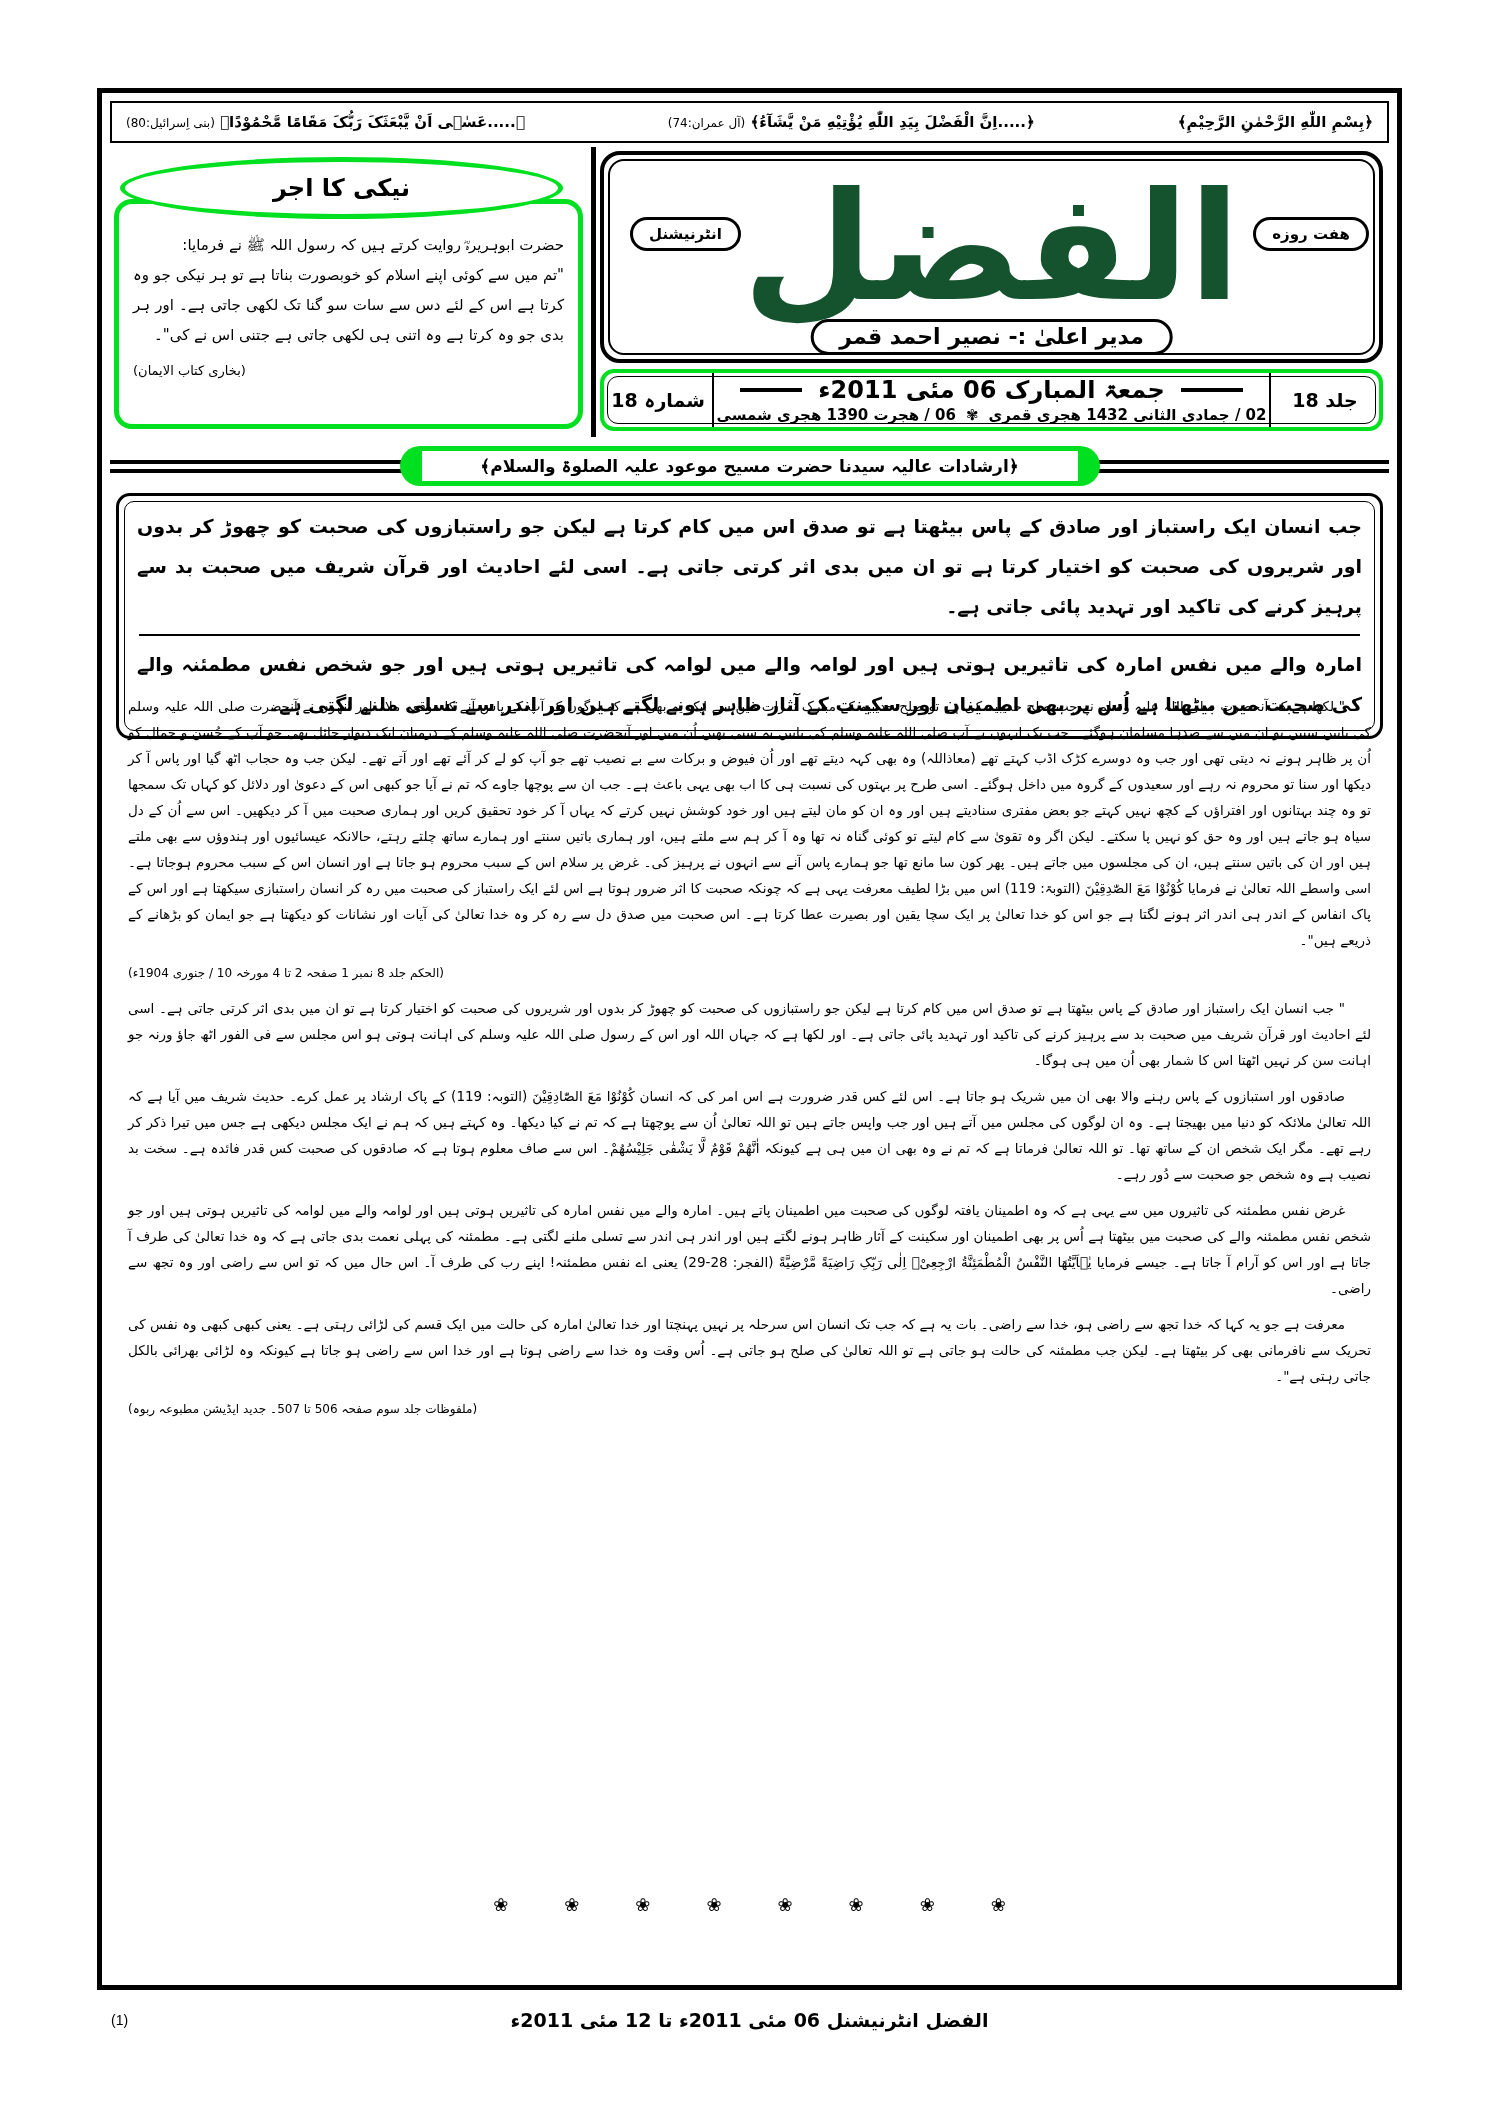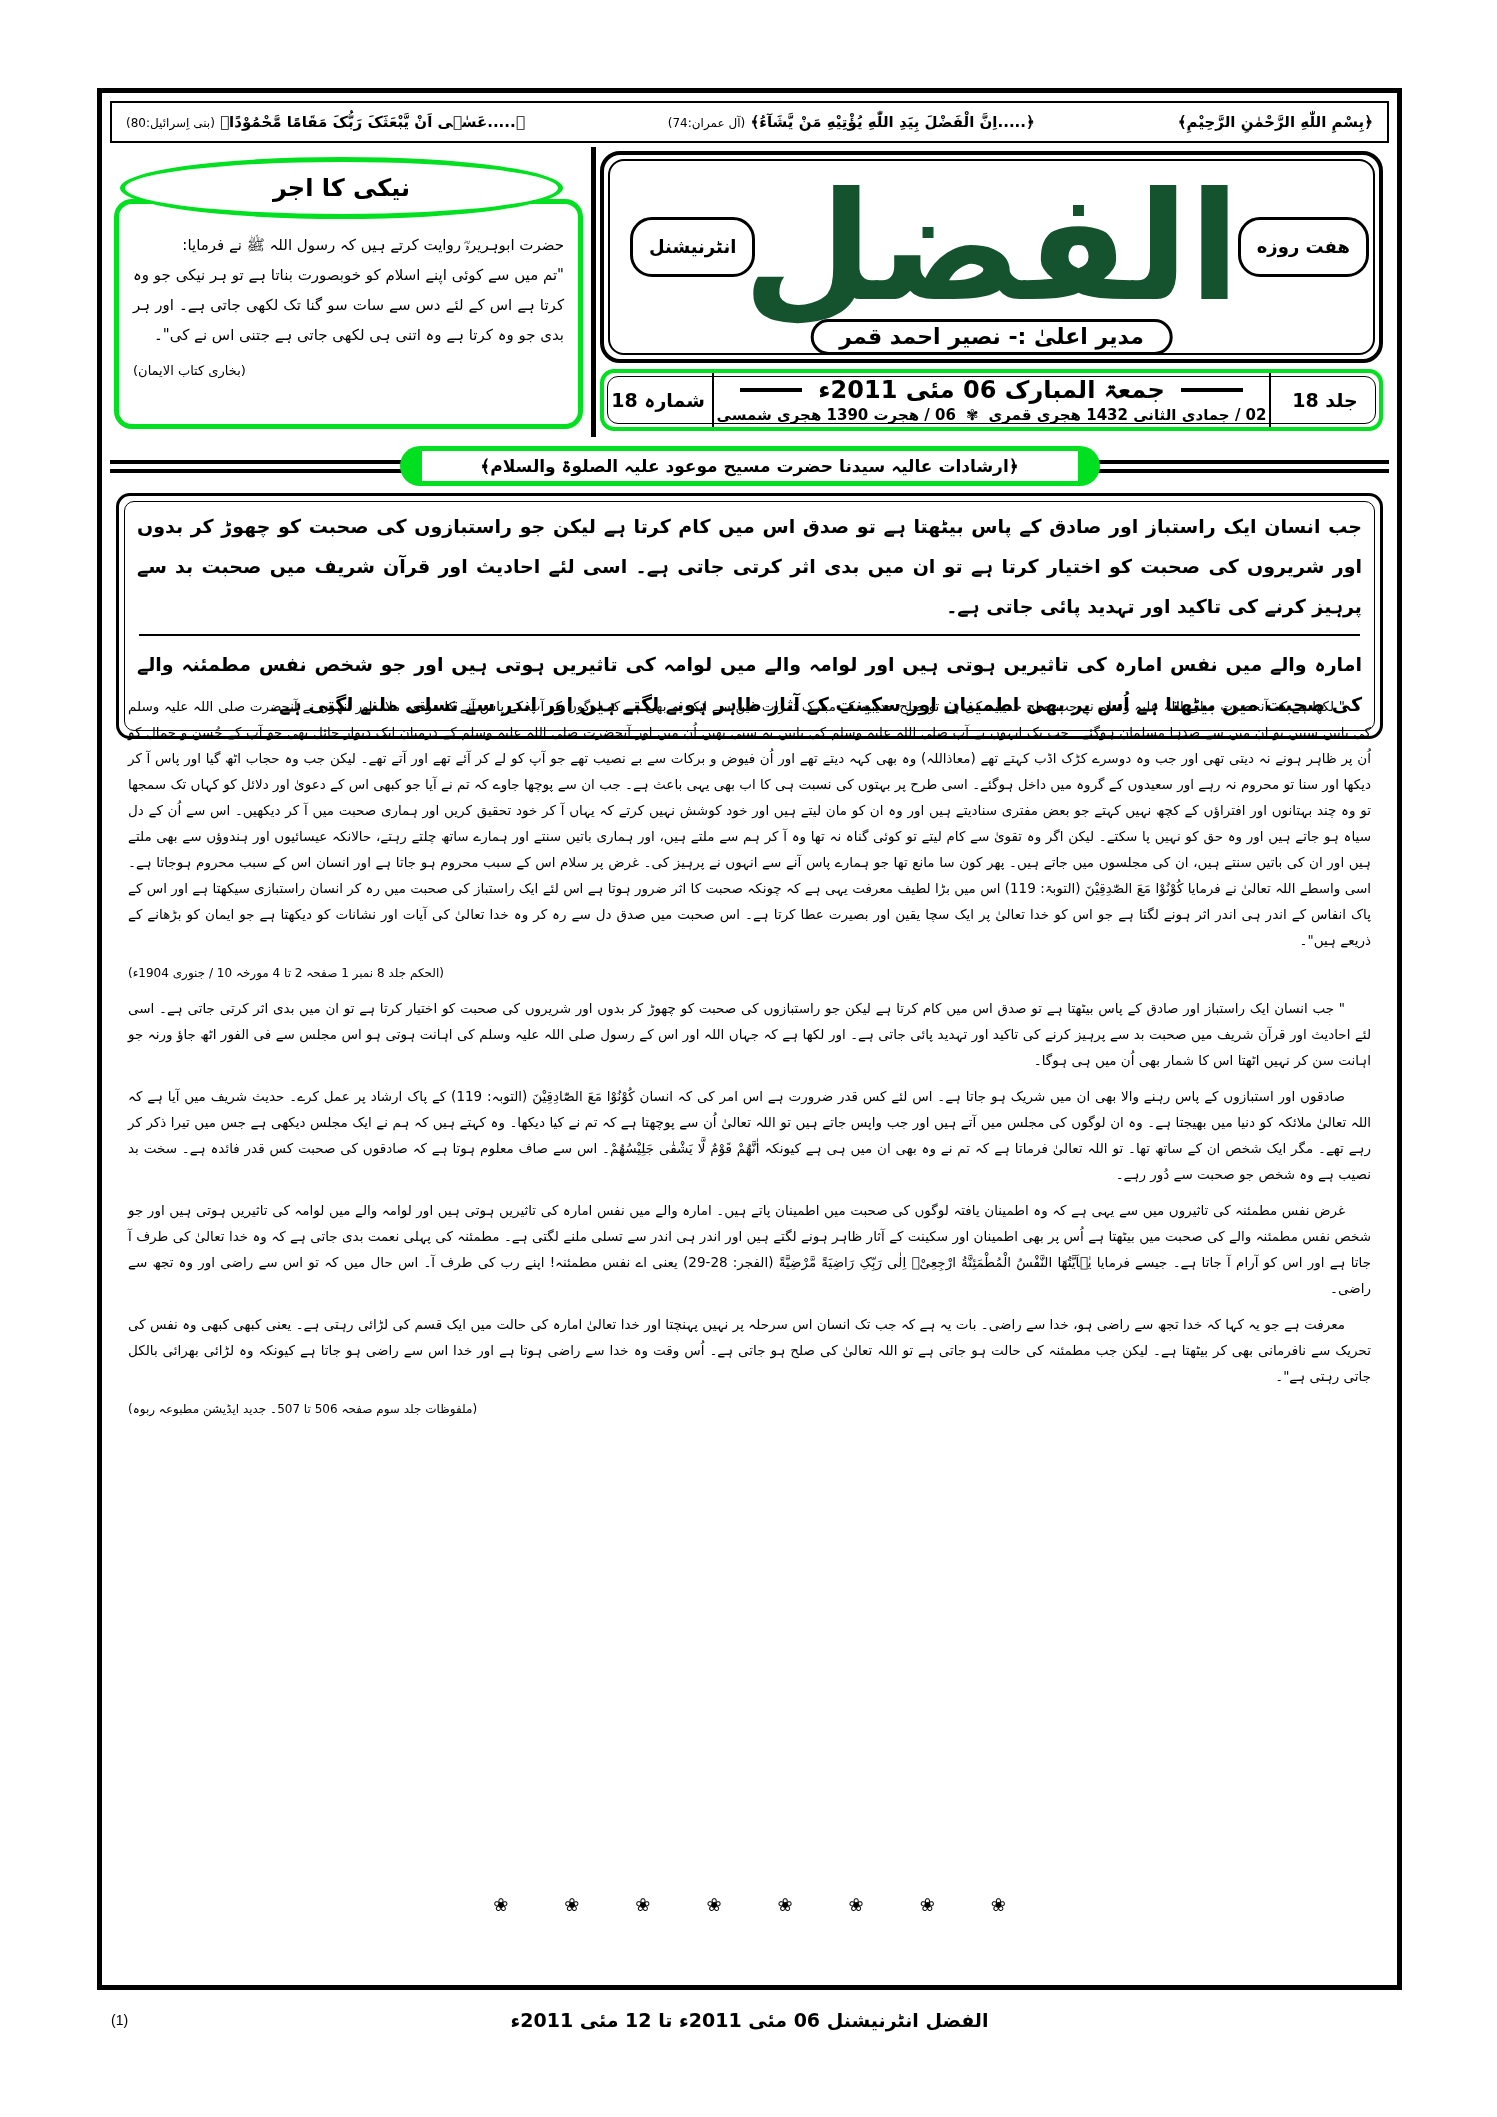--- a/index.html
+++ b/index.html
@@ -113,22 +113,22 @@
     color: #14532d;
     font-weight: bold;
     font-family: "DejaVu Sans", sans-serif;
     letter-spacing: 0px;
   }
   .pill {
     position: absolute;
     border: 3px solid #000;
     border-radius: 22px;
     background: #fff;
-    padding: 16px 16px;
-    font-size: 18px;
+    padding: 3px 16px;
+    font-size: 15px;
     font-weight: bold;
     line-height: 22px;
     white-space: nowrap;
     font-family: "DejaVu Sans", sans-serif;
   }
   .pill-weekly { top: 62px; right: 10px; margin-left: 36px; }
   .pill-intl   { top: 62px; left: 26px; }
   .pill-editor {
     bottom: 4px;
     left: 50%;

